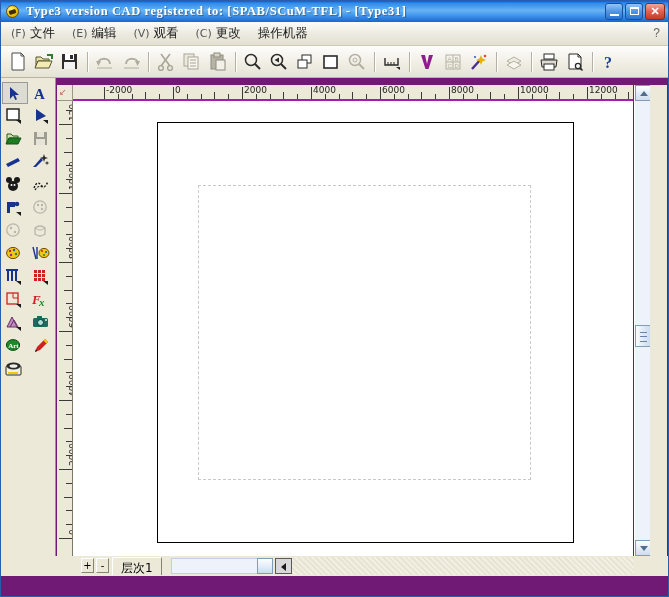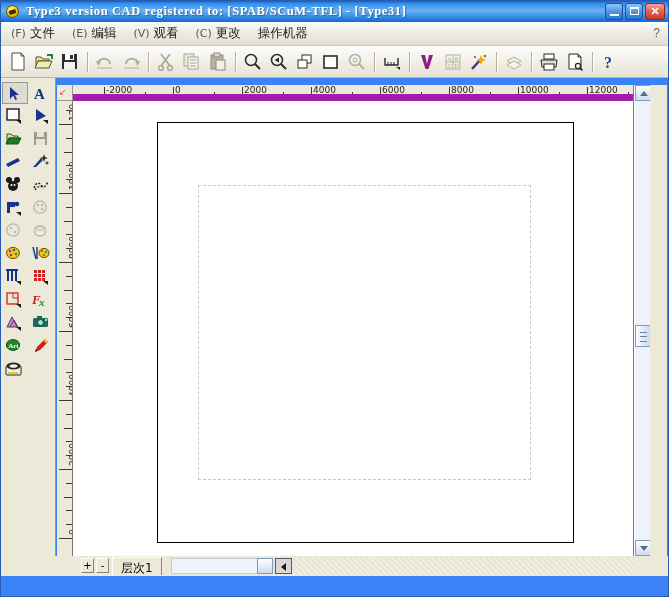--- a/index.html
+++ b/index.html
@@ -4,21 +4,21 @@
 <style>
   html,body{margin:0;padding:0;}
   body{
     width:669px;height:597px;overflow:hidden;
     font-family:"Liberation Sans","DejaVu Sans",sans-serif;
     font-size:12px;
     background:#d6e3f5;
     -webkit-font-smoothing:none;
   }
   #app{position:relative;width:669px;height:597px;box-sizing:border-box;
-       border:1px solid #2a5db0;background:#3b82f6;}
+       border:1px solid #2a5db0;background:#701a75;}
 
   
   .titlebar{
     position:absolute;left:0;top:0;width:667px;height:21px;
     background:linear-gradient(to bottom,#0a5fd0 0%,#2f8ae8 10%,#68b3f4 45%,#3e94ec 70%,#1767cf 100%);
     display:flex;align-items:center;
   }
   .title-icon{width:18px;height:17px;margin-left:2px;position:relative;flex:0 0 auto;}
   .title-icon .ico{
     position:absolute;left:3px;top:2px;width:13px;height:13px;border-radius:50%;
@@ -85,21 +85,21 @@
   .pbtn{width:26px;height:22px;position:relative;margin:0 0 1px 1px;}
   .pbtn.sel{border:1px solid #9a9a9a;background:#dcdcd2;box-sizing:border-box;}
   .pbtn svg{position:absolute;left:3px;top:2px;}
 
   
   .corner{position:absolute;left:56px;top:84px;width:16px;height:16px;
           background:#ece9d8;border-right:1px solid #9a9688;border-bottom:1px solid #9a9688;
           box-sizing:border-box;overflow:hidden;}
   .corner .cx{position:absolute;left:2px;top:2px;font-size:9px;color:#c06060;}
   .hruler{position:absolute;left:72px;top:84px;width:560px;height:16px;
-          background:#ece9d8;border-bottom:7px solid #a21caf;box-sizing:border-box;overflow:hidden;}
+          background:#ece9d8;border-bottom:2px solid #a21caf;box-sizing:border-box;overflow:hidden;}
   .vruler{position:absolute;left:56px;top:100px;width:16px;height:455px;
           background:#ece9d8;border-right:1px solid #7b7868;box-sizing:border-box;overflow:hidden;}
   .tick{position:absolute;background:#3a3a3a;}
   .rlabel{position:absolute;font-size:9px;color:#1e1e1e;
           font-family:"DejaVu Sans","Liberation Sans",sans-serif;white-space:nowrap;}
   .vlabel{position:absolute;font-size:9px;color:#1e1e1e;
           font-family:"DejaVu Sans","Liberation Sans",sans-serif;white-space:nowrap;
           transform-origin:0 0;transform:rotate(-90deg);}
 
   

